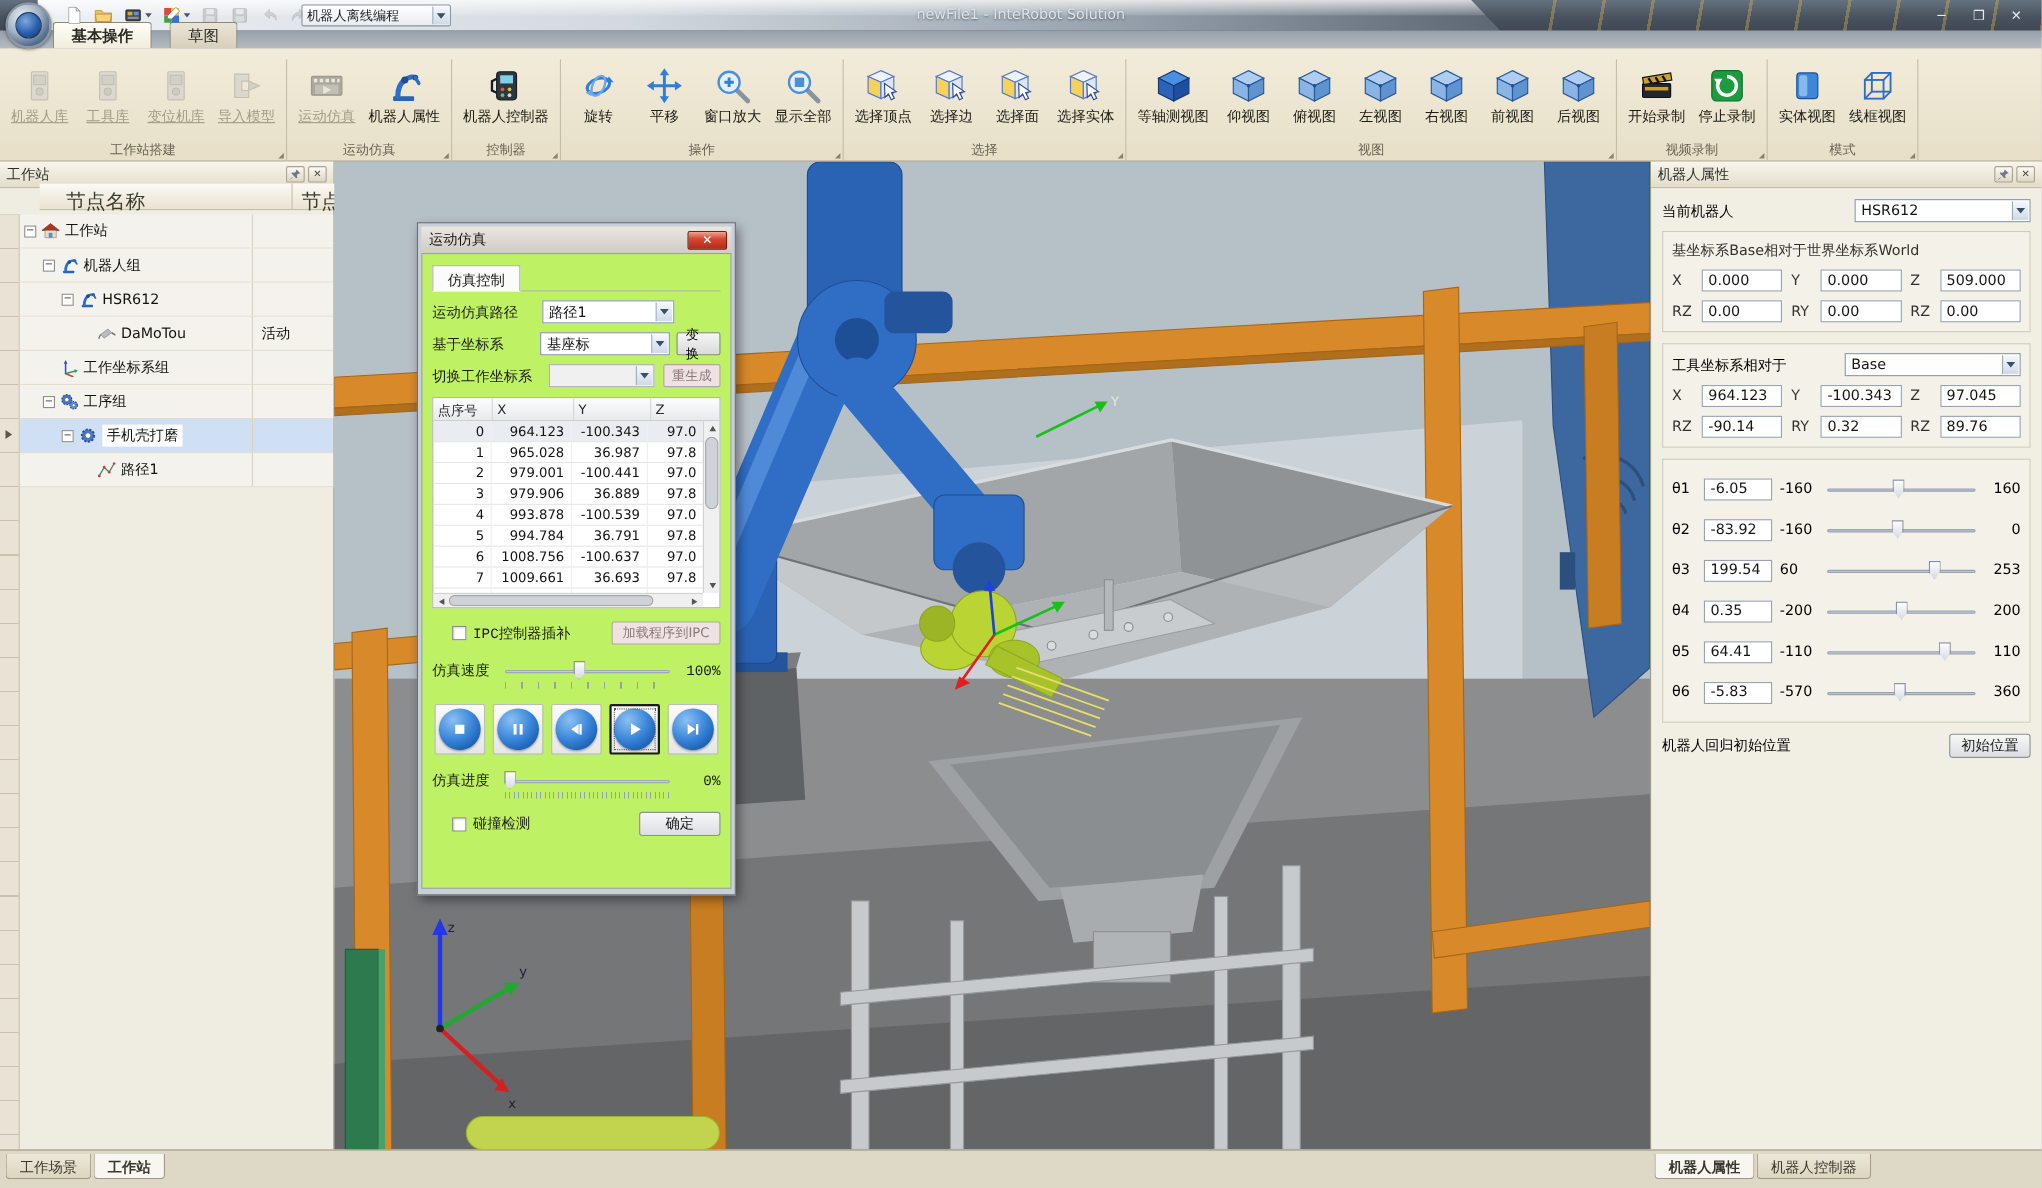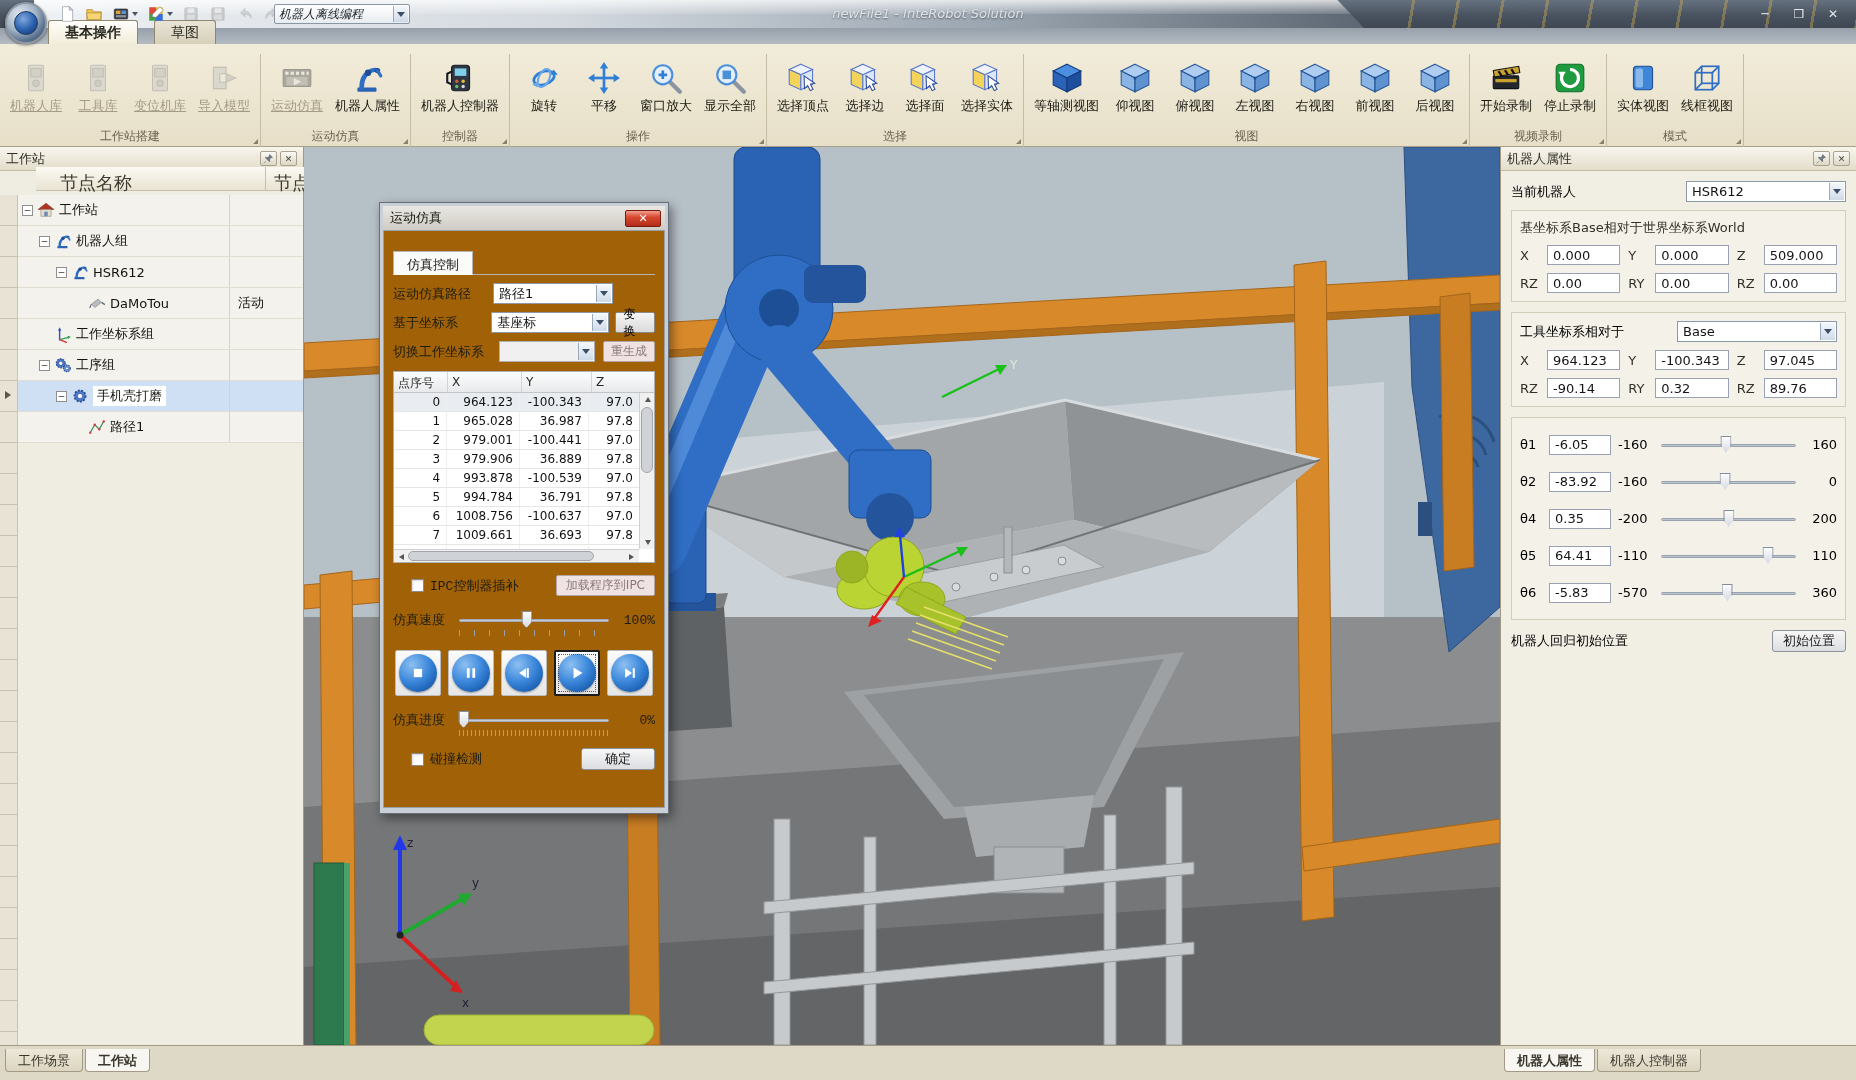--- a/index.html
+++ b/index.html
@@ -1,20 +1,20 @@
 <!DOCTYPE html>
 <html><head>
 <meta charset="utf-8">
 <style>
   * { margin:0; padding:0; box-sizing:border-box; }
   html,body { width:1856px; height:1080px; overflow:hidden; font-family:"DejaVu Sans","Liberation Sans",sans-serif; background:#d6d2c4; }
 
   
   #titlebar { position:absolute; left:0; top:0; width:1856px; height:34px;
-    background:linear-gradient(#667180,#49535f 45%,#39424d);font-style:italic; }
+    background:linear-gradient(#667180,#49535f 45%,#39424d); }
   #qa-strip { position:absolute; left:34px; top:0; width:1330px; height:28px;
     background:linear-gradient(90deg,#eef1f4 0%,#d3d9df 40%,#9aa5b0 72%,#5d6773 100%);
     clip-path:polygon(0 0,98% 0,100% 100%,0 100%); }
   #qa-strip::after { content:""; position:absolute; inset:0 0 50% 0;
     background:linear-gradient(rgba(255,255,255,.75),rgba(255,255,255,.12)); }
   #qa-icons { position:absolute; left:56px; top:3px; height:22px; display:flex; align-items:center; gap:5px; z-index:3; }
   .qab { display:inline-flex; align-items:center; height:22px; padding:1px 2px; border-radius:2px; }
   .qab svg { width:18px; height:18px; }
   .qab[data-state="disabled"] svg { filter:grayscale(1); opacity:.45; }
   .caret { display:none; width:0; height:0; border-left:3px solid transparent; border-right:3px solid transparent; border-top:4px solid #4a5560; margin-left:2px; }
@@ -144,21 +144,21 @@
   #rp-home .pushbtn { margin-left:auto; }
 
   
   #dialog { position:absolute; left:379px; top:202px; width:290px; height:612px; z-index:30;
     background:#c9cfd7; border:1px solid #686f78; box-shadow:3px 4px 10px rgba(0,0,0,.45); padding:3px; }
   #dlg-title { height:24px; display:flex; align-items:center; padding:0 4px 0 7px;
     background:linear-gradient(#e9e7e2,#cfccc5); font-size:13px; color:#16160f; }
   #dlg-close { margin-left:auto; width:36px; height:17px; border:1px solid #781a10; border-radius:2px;
     background:linear-gradient(#f0a08e,#d84830 40%,#b22c1a); color:#fff; font-size:11px; font-weight:bold;
     display:flex; align-items:center; justify-content:center; }
-  #dlg-body { background:#a16207; height:578px; padding:20px 9px; position:relative; border:1px solid #9aa0a8; }
+  #dlg-body { background:#bef264; height:578px; padding:10px 9px; position:relative; border:1px solid #9aa0a8; }
   #dlg-tabstrip { border-bottom:1px solid #b4b4b4; height:24px; }
   #dlg-tab { display:inline-block; height:24px; padding:4px 13px 0; background:#fbfbfa;
     border:1px solid #b4b4b4; border-bottom:1px solid #fbfbfa; font-size:13px; color:#16160f; }
   .drow { display:flex; align-items:center; margin-top:8px; gap:6px; }
   .dlabel { font-size:13px; color:#1c1c14; white-space:nowrap;font-family:Liberation Mono, monospace; }
   .smallbtn { height:21px; padding:0 7px; font-size:12px; border:1px solid #8a8a8a;
     background:linear-gradient(#f6f6f6,#dadada); border-radius:2px; display:inline-flex; align-items:center; }
   .smallbtn[data-state="disabled"] { color:#8d7878; background:#eee2e2; border-color:#b4a4a4; }
   .combo[data-state="disabled"] { background:#f0f0f0; border-color:#b0b0b0; }
   #dlg-table { position:relative; margin-top:9px; height:192px; border:1px solid #aeaeae; background:#fff; overflow:hidden; font-size:12px; }
@@ -1231,20 +1231,30 @@
           <span class="jname">θ2</span>
           <div class="cinput jval">-83.92</div>
           <span class="jmin">-160</span>
           <div class="jslider">
             <div class="jtrack"></div>
             <div class="jthumb" style="left: 47.55%;"></div>
           </div>
           <span class="jmax">0</span>
         </div>
         <div class="jrow">
+          <span class="jname">θ3</span>
+          <div class="cinput jval">199.54</div>
+          <span class="jmin">60</span>
+          <div class="jslider">
+            <div class="jtrack"></div>
+            <div class="jthumb" style="left: 72.3005%;"></div>
+          </div>
+          <span class="jmax">253</span>
+        </div>
+        <div class="jrow">
           <span class="jname">θ4</span>
           <div class="cinput jval">0.35</div>
           <span class="jmin">-200</span>
           <div class="jslider">
             <div class="jtrack"></div>
             <div class="jthumb" style="left: 50.0875%;"></div>
           </div>
           <span class="jmax">200</span>
         </div>
         <div class="jrow">

